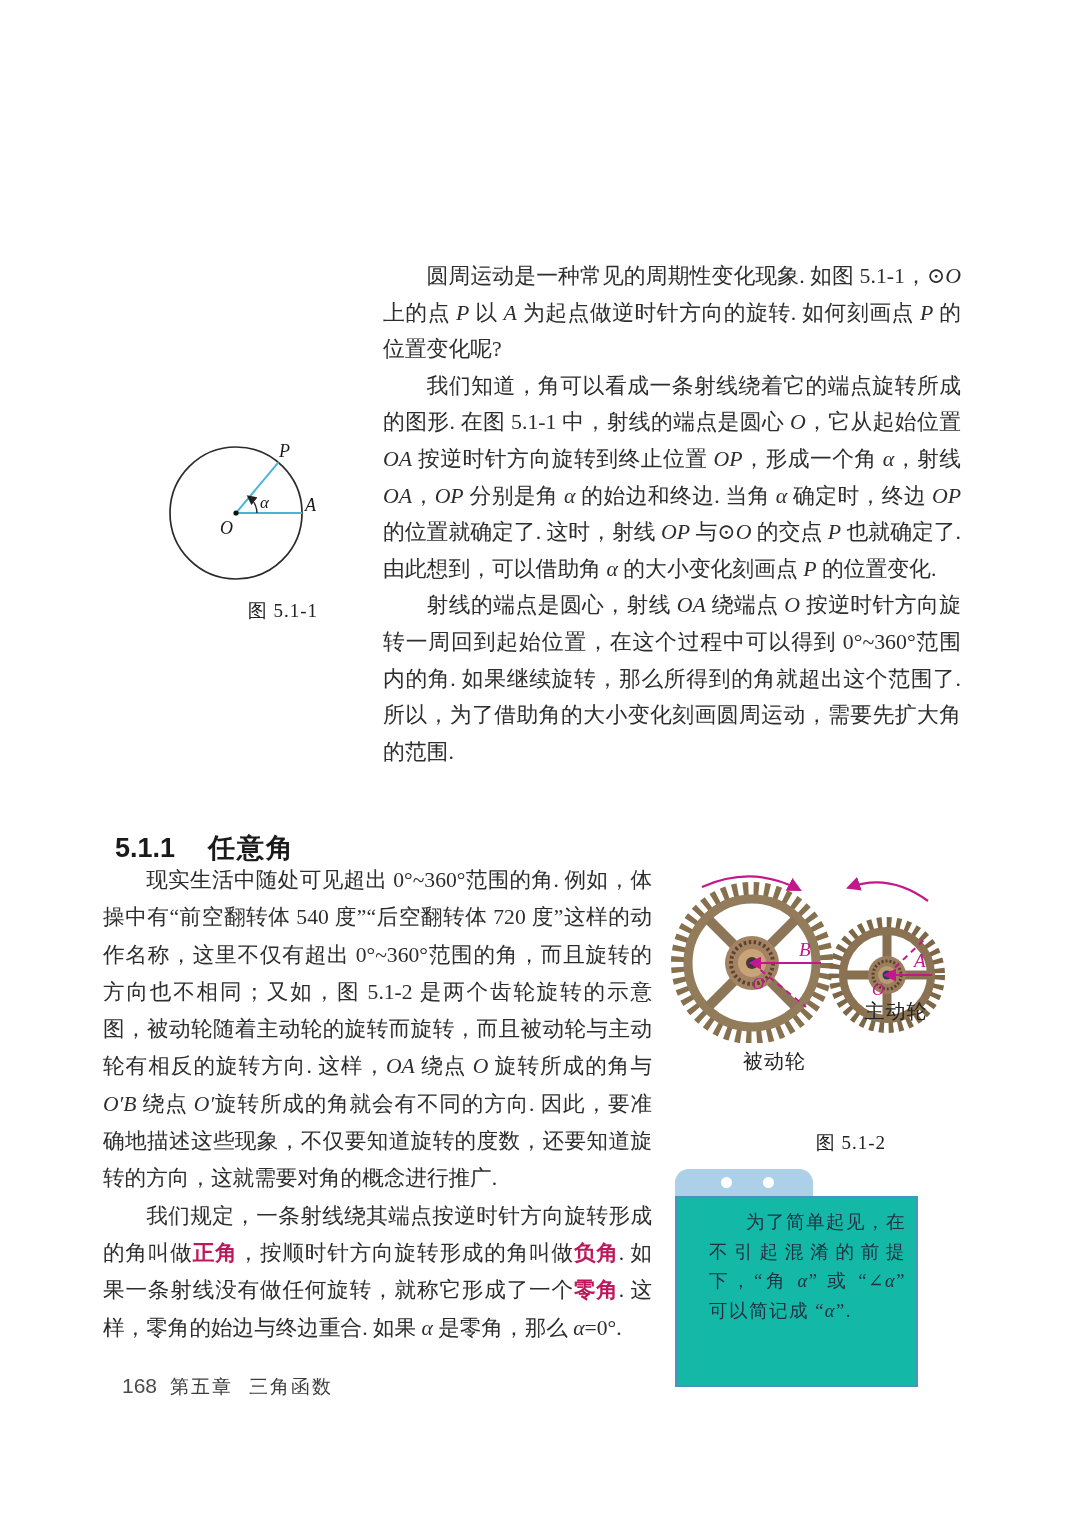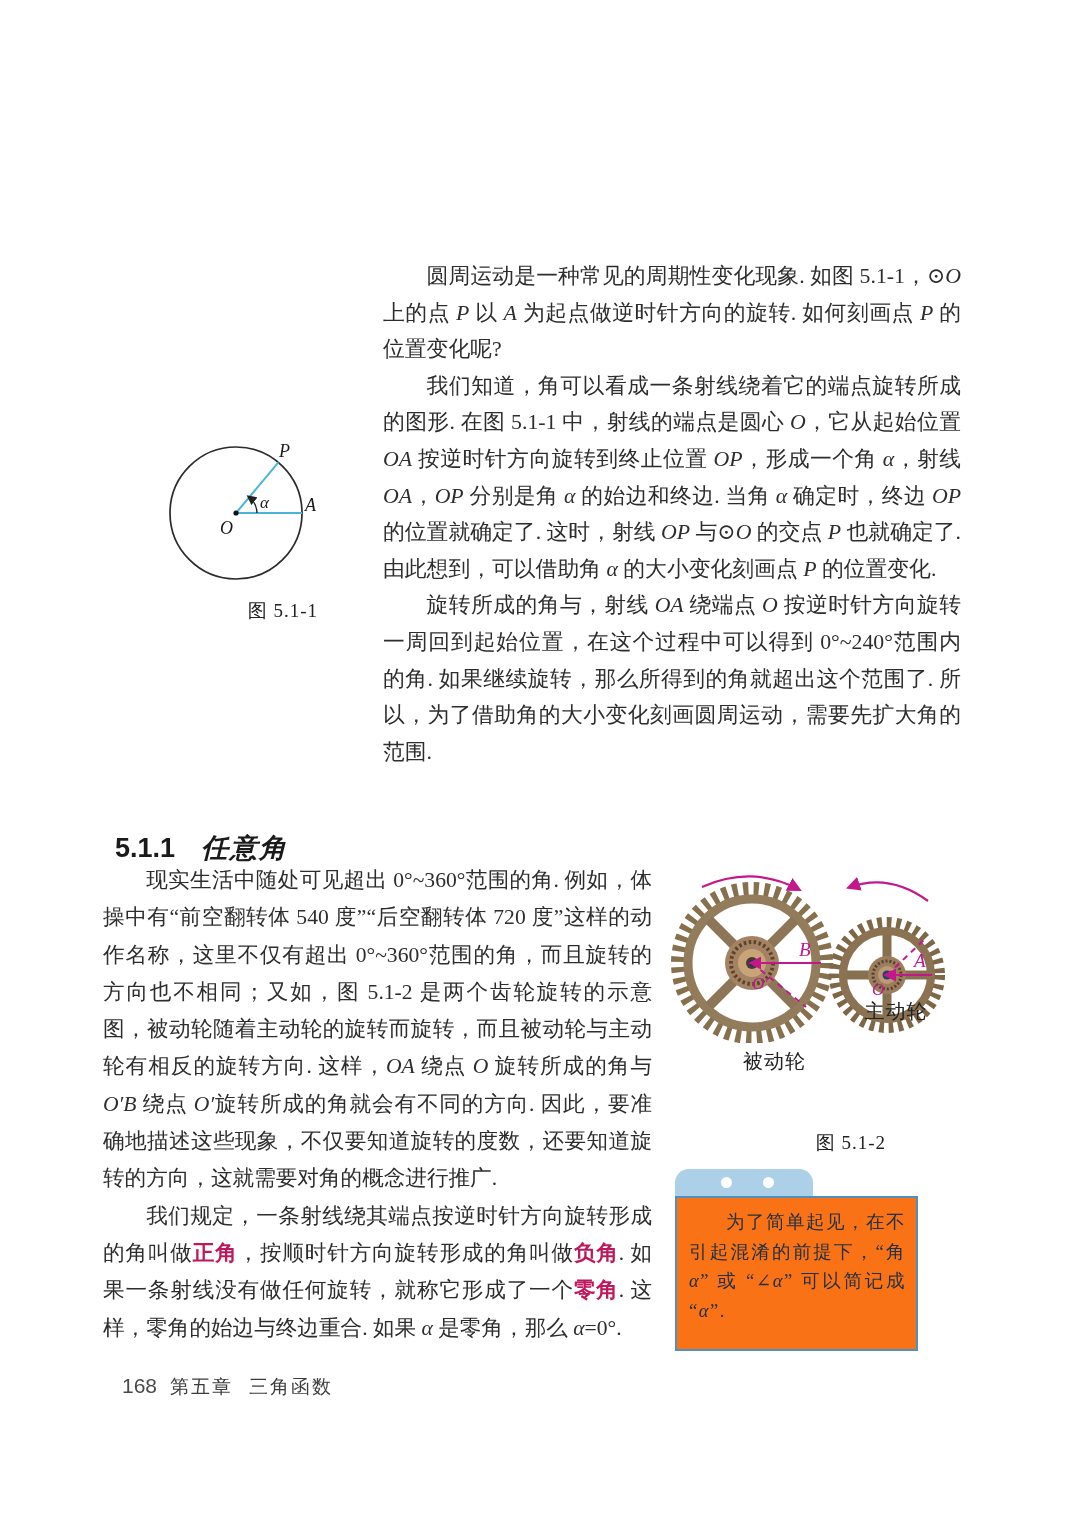--- a/index.html
+++ b/index.html
@@ -23,60 +23,60 @@
   .textblock { position:absolute; text-align:justify; }
   .textblock p { margin:0; text-indent:2em; }
   #intro-block { left:383px; top:258px; width:578px; font-size:21.8px; line-height:36.6px; }
   #body-block  { left:103px; top:862px;  width:549px; font-size:21.6px; line-height:37.3px; }
   .seg-m { font-family:"Liberation Serif","DejaVu Serif",serif; font-style:italic; }
   .seg-kw { color:#be185d; font-weight:bold; }
   
   .section-heading { position:absolute; left:115px; top:830px;
     font-family:"Liberation Sans","DejaVu Sans",sans-serif;
     font-weight:bold; font-size:27px; color:#1a1a1a; }
-  .section-heading .sec-txt { margin-left:26px; letter-spacing:2px;font-style:italic; }
+  .section-heading .sec-txt { margin-left:33px; letter-spacing:2px; }
   
   #fig1 { position:absolute; left:160px; top:435px; width:158px; height:155px; }
   .fig-caption { position:absolute; text-align:right; font-size:19px; color:#222;
     letter-spacing:1px; }
   #fig1-caption { left:160px; top:598px; width:158px; }
   
   #fig2 { position:absolute; left:666px; top:861px; width:330px; height:182px; }
   .gear-label { position:absolute; font-size:20px; color:#222; letter-spacing:1px; }
   #gear-label-left  { left:706px; top:1048px; width:100px; text-align:right; }
   #gear-label-right { left:846px; top:998px; width:100px; text-align:center; }
   #fig2-caption { left:726px; top:1086px; width:160px;margin-top:44px; }
   
   #note-tab { position:absolute; left:675px; top:1169px; width:138px; height:28px;
     background:#abd0e8; border-radius:14px 14px 0 0; }
   .note-hole { position:absolute; top:8px; width:11px; height:11px; border-radius:50%;
     background:#ffffff; }
   #note-hole-1 { left:46px; } #note-hole-2 { left:88px; }
-  #note-body { position:absolute; left:675px; top:1196px; width:243px; height:155px;
-    background:#f97316; border:2px solid #4f90c2; box-sizing:border-box; }
+  #note-body { position:absolute; left:675px; top:1196px; width:243px; height:191px;
+    background:#14b8a6; border:2px solid #4f90c2; box-sizing:border-box;padding-left:20px; }
   #note-text { margin:10px 10px 0 12px; font-size:18.5px; line-height:29.5px;
     letter-spacing:1.5px; text-indent:2em; color:#223042; text-align:justify; }
   
   #footer { position:absolute; left:122px; top:1374px; white-space:nowrap;text-align:center; }
   #footer .pnum { font-family:"Liberation Sans","DejaVu Sans",sans-serif;
     font-size:21px; color:#4a4a4a; }
   #footer .chap { font-size:19px; color:#3d3d3d; margin-left:13px; letter-spacing:2px; }
   #footer .book { font-size:19px; color:#3d3d3d; margin-left:16px; letter-spacing:2px; }
   svg text { font-family:"Liberation Serif","DejaVu Serif",serif; }
 </style>
 </head>
 <body>
 
 <div id="page">
 
 
   <div id="intro-block" class="textblock">
     <p><span class="seg-t">圆周运动是一种常见的周期性变化现象. 如图 5.1-1，⊙</span><span class="seg-m">O</span><span class="seg-t"> 上的点 </span><span class="seg-m">P</span><span class="seg-t"> 以 </span><span class="seg-m">A</span><span class="seg-t"> 为起点做逆时针方向的旋转. 如何刻画点 </span><span class="seg-m">P</span><span class="seg-t"> 的位置变化呢?</span></p>
     <p><span class="seg-t">我们知道，角可以看成一条射线绕着它的端点旋转所成的图形. 在图 5.1-1 中，射线的端点是圆心 </span><span class="seg-m">O</span><span class="seg-t">，它从起始位置 </span><span class="seg-m">OA</span><span class="seg-t"> 按逆时针方向旋转到终止位置 </span><span class="seg-m">OP</span><span class="seg-t">，形成一个角 </span><span class="seg-m">α</span><span class="seg-t">，射线 </span><span class="seg-m">OA</span><span class="seg-t">，</span><span class="seg-m">OP</span><span class="seg-t"> 分别是角 </span><span class="seg-m">α</span><span class="seg-t"> 的始边和终边. 当角 </span><span class="seg-m">α</span><span class="seg-t"> 确定时，终边 </span><span class="seg-m">OP</span><span class="seg-t"> 的位置就确定了. 这时，射线 </span><span class="seg-m">OP</span><span class="seg-t"> 与⊙</span><span class="seg-m">O</span><span class="seg-t"> 的交点 </span><span class="seg-m">P</span><span class="seg-t"> 也就确定了. 由此想到，可以借助角 </span><span class="seg-m">α</span><span class="seg-t"> 的大小变化刻画点 </span><span class="seg-m">P</span><span class="seg-t"> 的位置变化.</span></p>
-    <p><span class="seg-t">旋转所成的角与，射线 </span><span class="seg-m">OA</span><span class="seg-t"> 绕端点 </span><span class="seg-m">O</span><span class="seg-t"> 按逆时针方向旋转一周回到起始位置，在这个过程中可以得到 0°~240°范围内的角. 如果继续旋转，那么所得到的角就超出这个范围了. 所以，为了借助角的大小变化刻画圆周运动，需要先扩大角的范围.</span></p>
+    <p><span class="seg-t">射线的端点是圆心，射线 </span><span class="seg-m">OA</span><span class="seg-t"> 绕端点 </span><span class="seg-m">O</span><span class="seg-t"> 按逆时针方向旋转一周回到起始位置，在这个过程中可以得到 0°~360°范围内的角. 如果继续旋转，那么所得到的角就超出这个范围了. 所以，为了借助角的大小变化刻画圆周运动，需要先扩大角的范围.</span></p>
   </div>
 
   <svg id="fig1" viewBox="0 0 158 155">
     <defs>
       <marker id="arrK" viewBox="0 0 10 10" refX="7" refY="5" markerWidth="7" markerHeight="7" orient="auto">
         <path d="M0,0 L10,5 L0,10 z" fill="#222"></path>
       </marker>
     </defs>
     <circle cx="76" cy="78" r="66" fill="none" stroke="#2b2b2b" stroke-width="1.7"></circle>
     <line x1="76" y1="78" x2="142" y2="78" stroke="#49b4da" stroke-width="2"></line>

